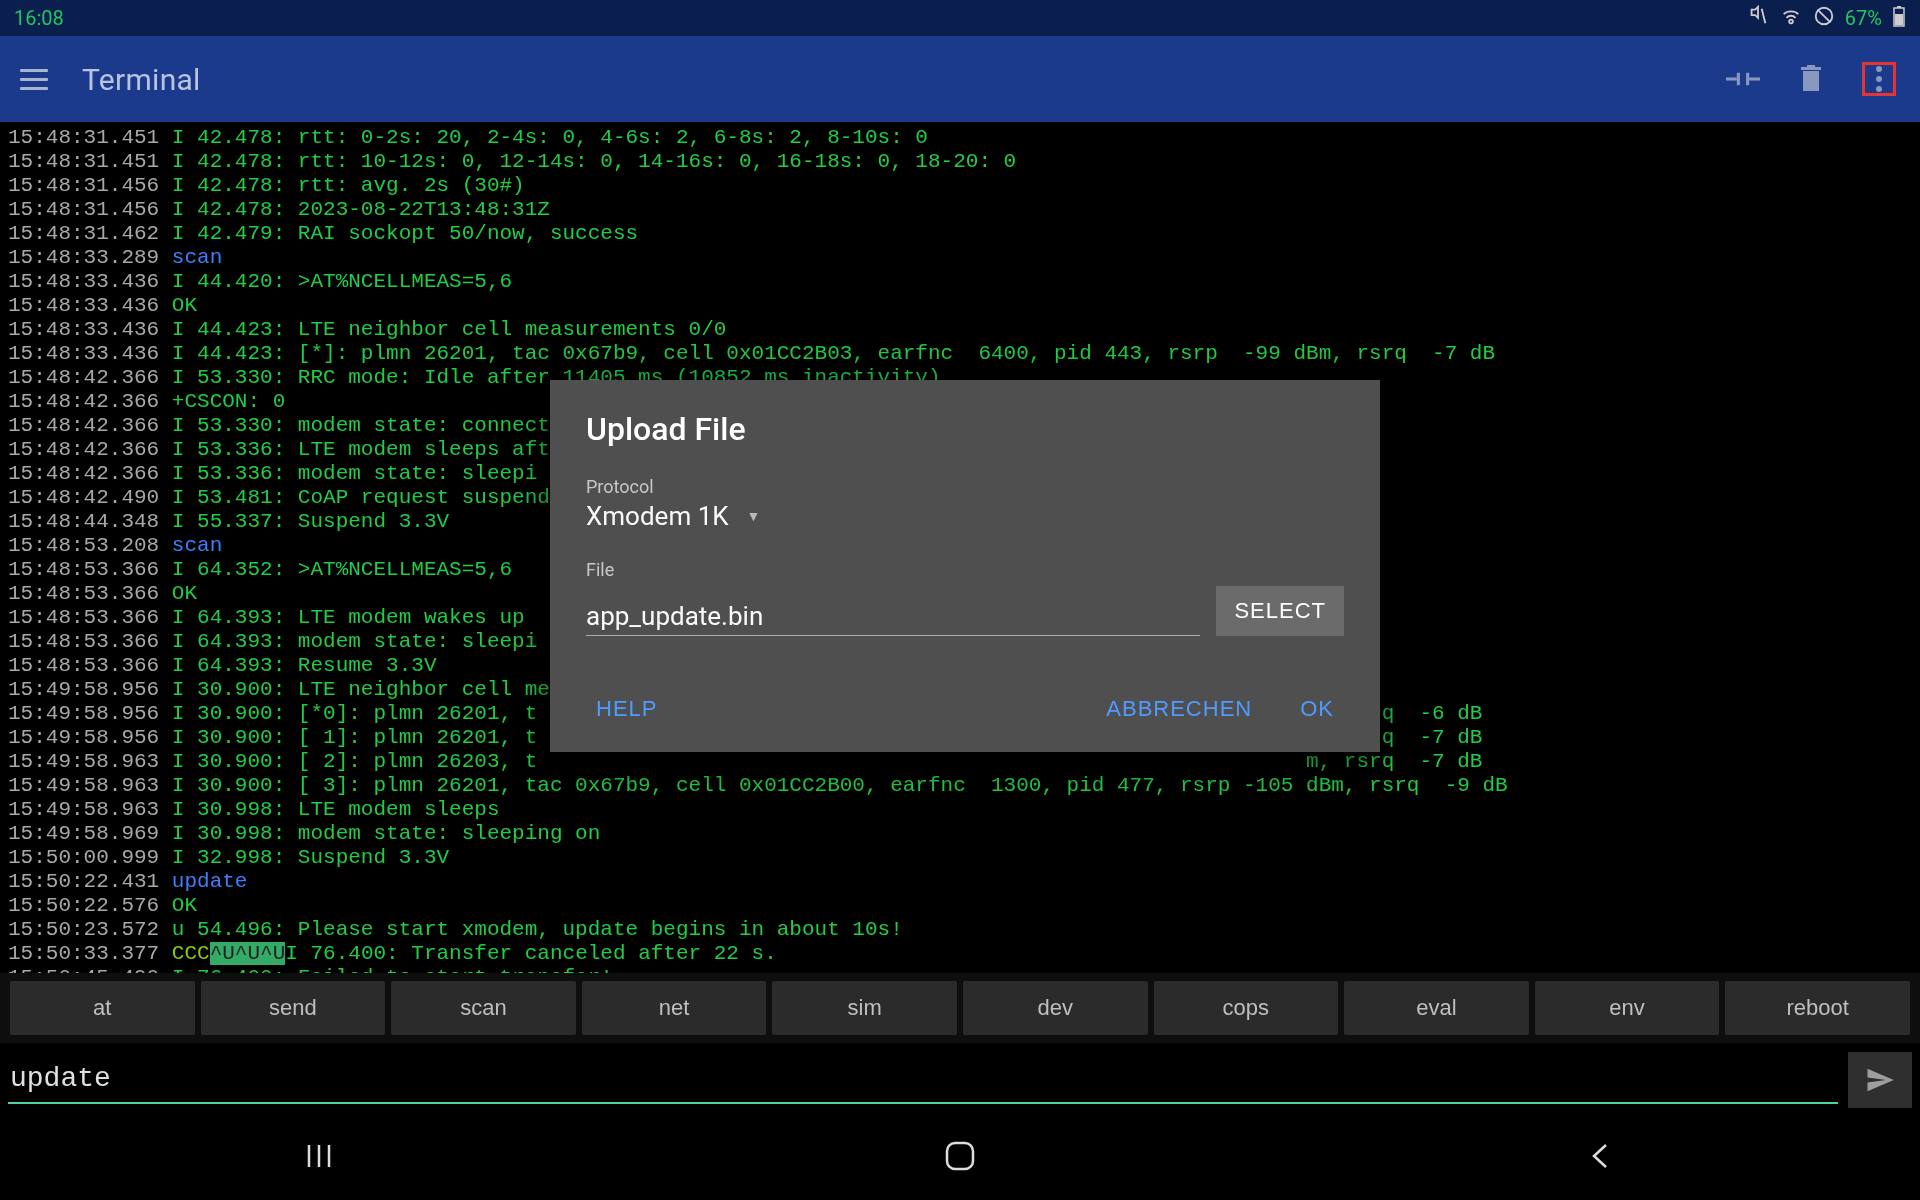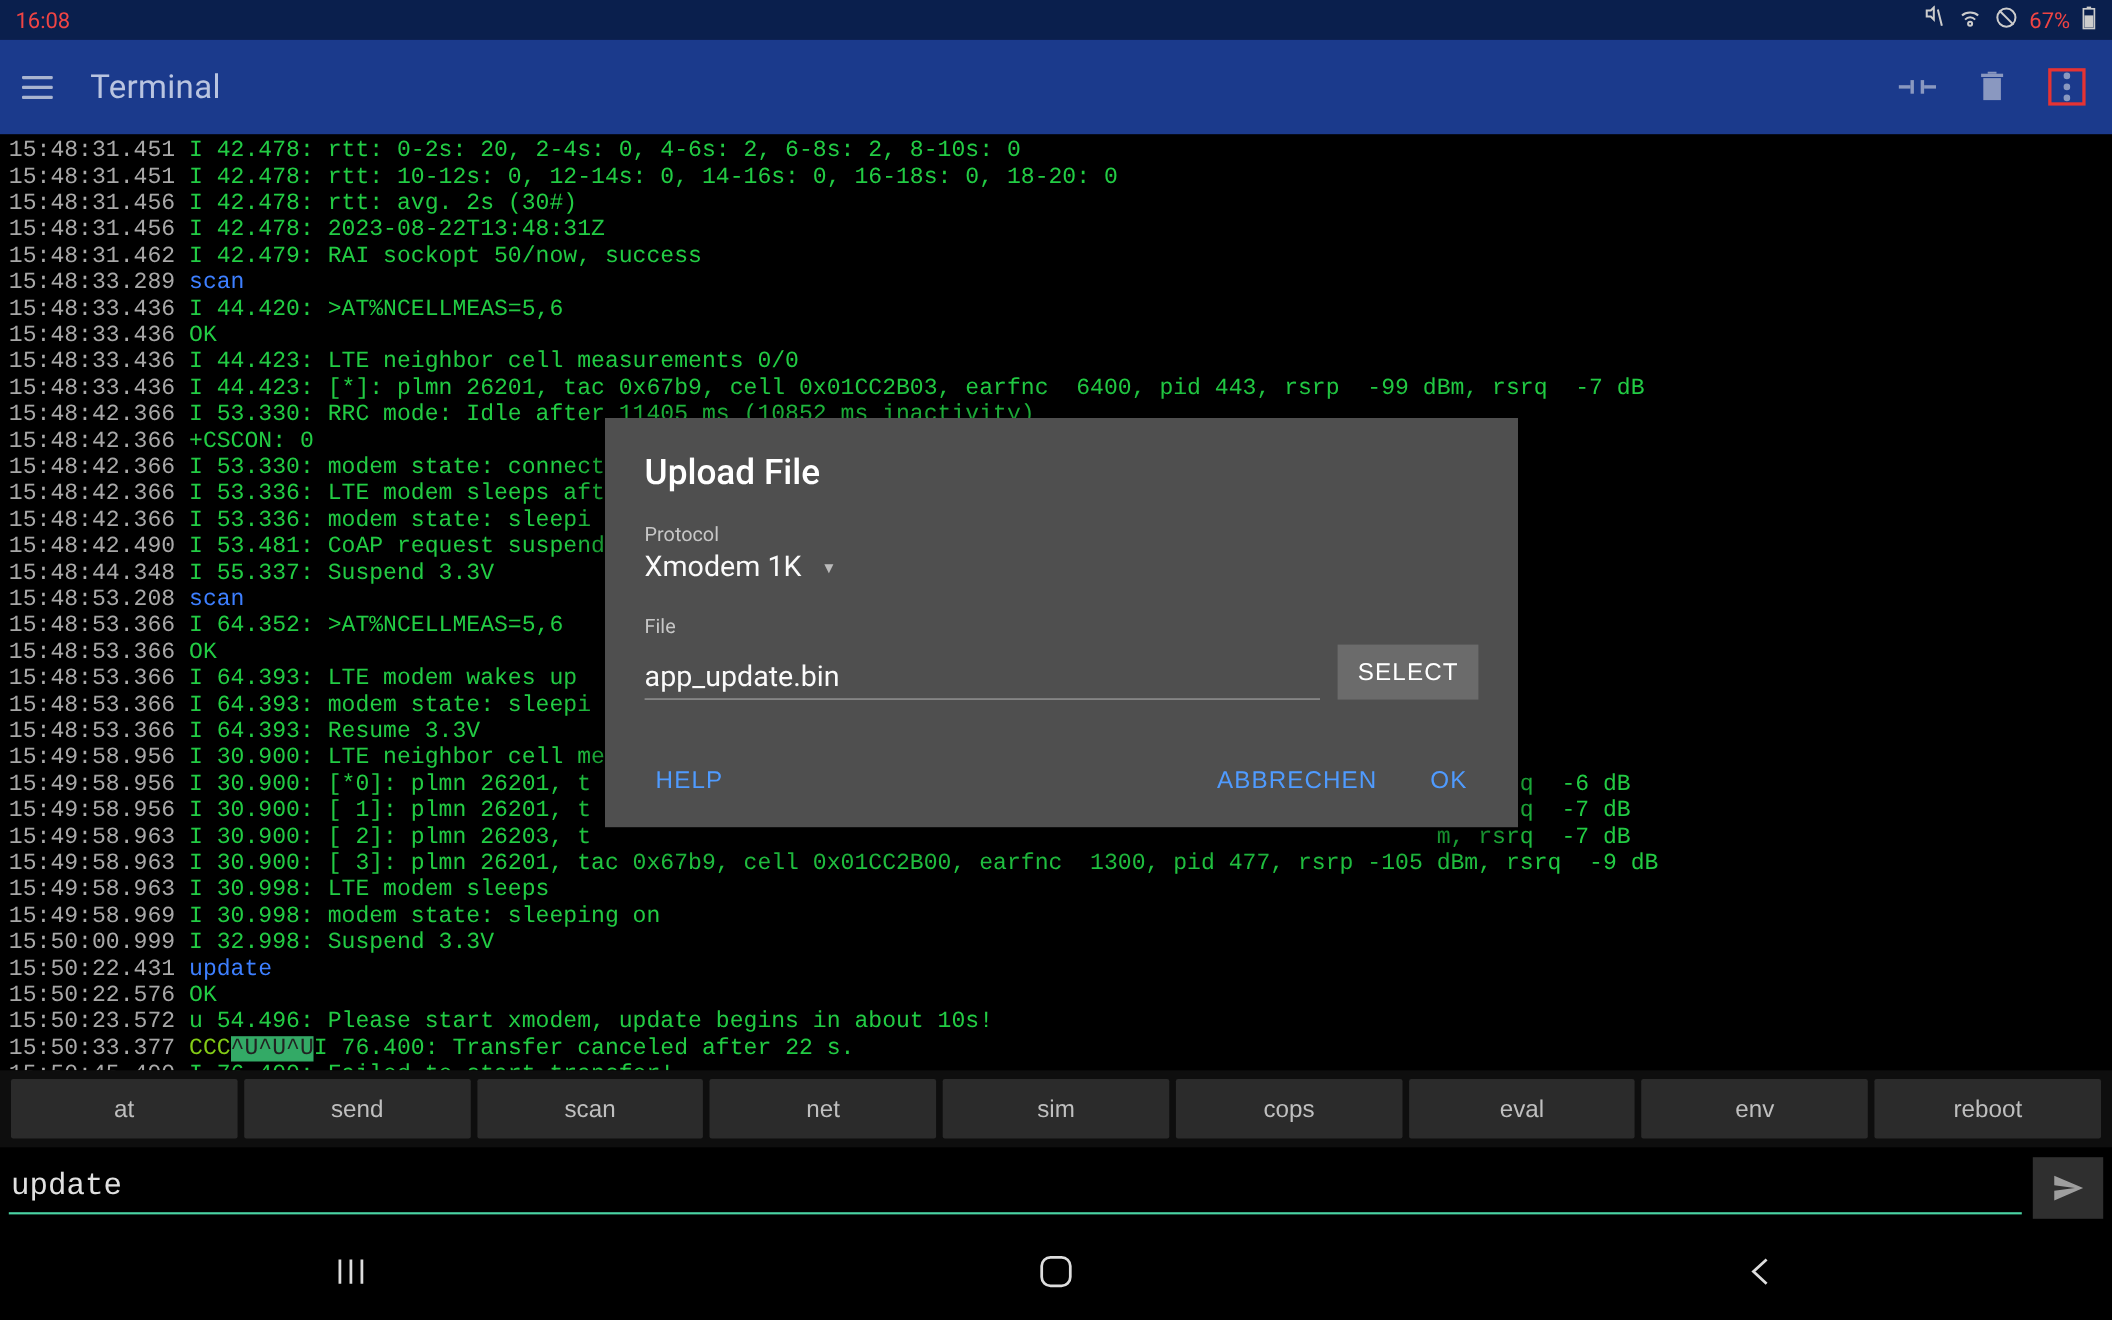--- a/index.html
+++ b/index.html
@@ -11,21 +11,21 @@
   overflow: hidden;
   position: relative;
 }
 .status-bar {
   height: 36px;
   background: #0a1f4d;
   display: flex;
   align-items: center;
   justify-content: space-between;
   padding: 0 14px;
-  color: #ef4444;
+  color: #22c55e;
   font-size: 20px;
 }
 .status-right { display:flex; align-items:center; gap:10px; }
 .app-bar {
   height: 86px;
   background: #1b3a8c;
   display: flex;
   align-items: center;
   padding: 0 14px;
   color: #b9c4e0;
@@ -277,20 +277,21 @@
 <span class="ts">15:50:45.490</span> <span class="ok">I 76.400: Failed to start transfer!</span>
 </div>
 </div>
 
 <div class="button-bar-bg" id="qbar">
     <button class="qbtn">at</button>
     <button class="qbtn">send</button>
     <button class="qbtn">scan</button>
     <button class="qbtn">net</button>
     <button class="qbtn">sim</button>
+    <button class="qbtn">dev</button>
     <button class="qbtn">cops</button>
     <button class="qbtn">eval</button>
     <button class="qbtn">env</button>
     <button class="qbtn">reboot</button>
   </div>
 
 <div class="input-row">
   <input class="cmd-input" value="update" style="">
   <button class="send-btn">
     <svg width="30" height="30" viewBox="0 0 24 24" fill="#9e9e9e">

